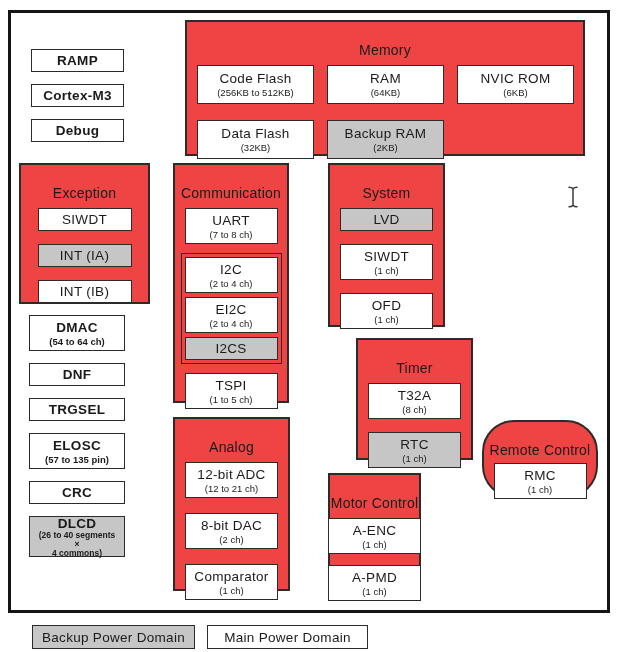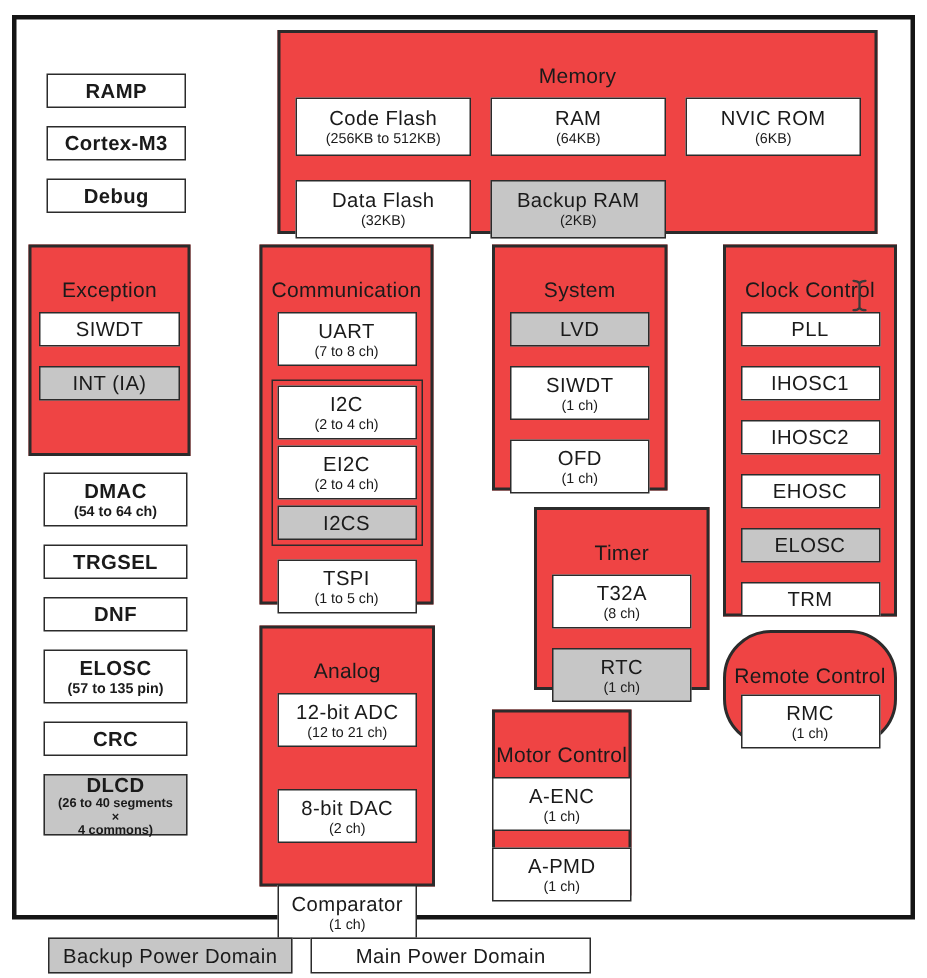--- a/index.html
+++ b/index.html
@@ -39,41 +39,41 @@
   #cpu-col{left:20px;top:36px;width:93px;}
   #periph-col{left:18px;top:302px;width:96px;}
   #periph-col .box{width:96px;}
   #g-memory{left:174px;top:7px;width:400px;height:136px;}
   .mem-grid{
     display:grid;grid-template-columns:repeat(3,117px);
     column-gap:13px;row-gap:16px;padding:0 10px;width:100%;box-sizing:border-box;
     justify-content:flex-start;
   }
   #g-memory .box{width:117px;height:39px;}
-  #g-exception{left:8px;top:150px;width:108px;height:141px;}
+  #g-exception{left:8px;top:150px;width:131px;height:141px;}
   #g-exception .box{width:94px;}
   #g-comm{left:162px;top:150px;width:116px;height:240px;}
   .cluster{
     border:1.5px solid var(--line,#2b2b2b);box-sizing:border-box;
     padding:3px;display:flex;flex-direction:column;gap:4px;margin-top:9px;align-items:center;
   }
   .gboxes.after-cluster{margin-top:9px;}
   #g-analog{left:162px;top:404px;width:117px;height:174px;}
-  #g-analog .gboxes{gap:28px;}
+  #g-analog .gboxes{gap:15px;}
   #g-system{left:317px;top:150px;width:117px;height:164px;}
   #g-timer{left:317px;top:325px;width:117px;height:122px;margin-left:28px;}
   #g-motor{left:317px;top:460px;width:93px;height:124px;}
   #g-motor .gboxes{gap:11px;}
   #g-clock{left:471px;top:150px;width:116px;height:248px;}
   #g-remote{left:471px;top:407px;width:116px;height:78px;border-radius:32px;}
   #g-remote .gtitle{margin-bottom:5px;}
 
   .legend{position:absolute;left:32px;top:625px;display:flex;gap:12px;}
   .legend .box{width:163px;height:24px;}
-  .legend .box:nth-child(2){width:187px;}
+  .legend .box:nth-child(2){width:161px;}
   .legend .lbl{font-size:13.5px;}
 
   .cursor{position:absolute;left:567px;top:186px;z-index:5;}
 </style>
 </head>
 <body>
 
 <div class="stage">
   <div class="chip">
 
@@ -117,33 +117,36 @@
 
     <div class="group" id="g-exception">
       <div class="gtitle">Exception</div>
       <div class="gboxes">
           <div class="box">
             <div class="lbl">SIWDT</div>
           </div>
           <div class="box gray">
             <div class="lbl">INT (IA)</div>
           </div>
+          <div class="box">
+            <div class="lbl">INT (IB)</div>
+          </div>
         </div>
     </div>
 
     <div class="col-stack" id="periph-col">
         <div class="box h2">
           <div class="lbl">DMAC</div>
           <div class="sub">(54 to 64 ch)</div>
         </div>
         <div class="box">
+          <div class="lbl">DNF</div>
+        </div>
+        <div class="box">
           <div class="lbl">TRGSEL</div>
-        </div>
-        <div class="box">
-          <div class="lbl">DNF</div>
         </div>
         <div class="box h2">
           <div class="lbl">ELOSC</div>
           <div class="sub">(57 to 135 pin)</div>
         </div>
         <div class="box">
           <div class="lbl">CRC</div>
         </div>
         <div class="box h3 gray">
           <div class="lbl">DLCD</div>
@@ -238,43 +241,20 @@
             <div class="lbl">A-ENC</div>
             <div class="sub">(1 ch)</div>
           </div>
           <div class="box h2">
             <div class="lbl">A-PMD</div>
             <div class="sub">(1 ch)</div>
           </div>
         </div>
     </div>
 
-    <div class="group" id="g-clock">
-      <div class="gtitle">Clock Control</div>
-      <div class="gboxes">
-          <div class="box">
-            <div class="lbl">PLL</div>
-          </div>
-          <div class="box">
-            <div class="lbl">IHOSC1</div>
-          </div>
-          <div class="box">
-            <div class="lbl">IHOSC2</div>
-          </div>
-          <div class="box">
-            <div class="lbl">EHOSC</div>
-          </div>
-          <div class="box gray">
-            <div class="lbl">ELOSC</div>
-          </div>
-          <div class="box">
-            <div class="lbl">TRM</div>
-          </div>
-        </div>
-    </div>
 
     <div class="group" id="g-remote">
       <div class="gtitle">Remote Control</div>
       <div class="gboxes">
           <div class="box h2">
             <div class="lbl">RMC</div>
             <div class="sub">(1 ch)</div>
           </div>
         </div>
     </div>

